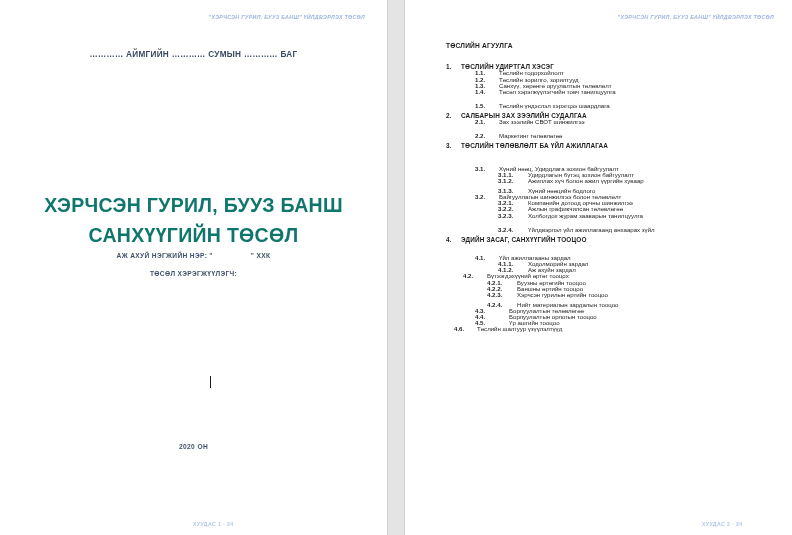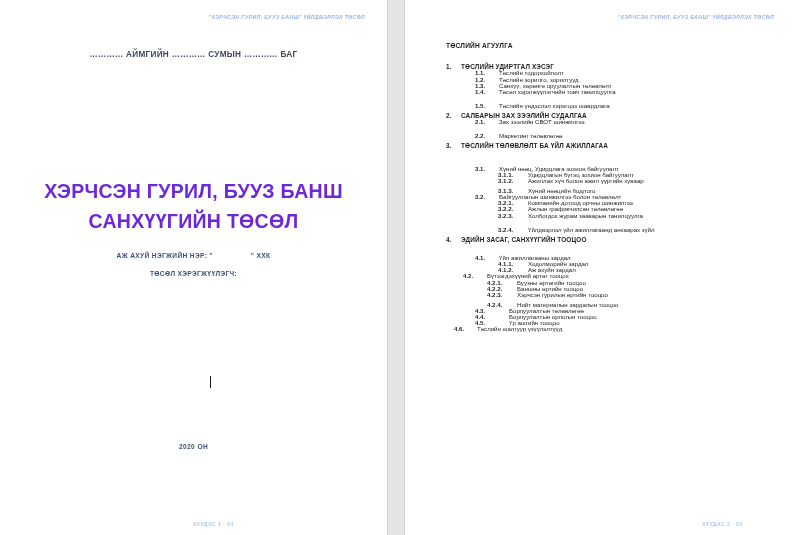--- a/index.html
+++ b/index.html
@@ -74,23 +74,23 @@
 
   .tp-locus {
     top: 50px;
     text-align: center;
     font-size: 8.2px;
     font-weight: bold;
     letter-spacing: 0.3px;
     color: #3a4a63;
   }
   .tp-title {
-    top: 176px;
-    text-align: center;
-    color: #6d28d9;
+    top: 190px;
+    text-align: center;
+    color: #0f766e;
     font-size: 19.5px;
     font-weight: bold;
     letter-spacing: 0.3px;
     line-height: 1.55;
   }
   .tp-title .l1, .tp-title .l2 { display: block; }
 
   .tp-org {
     top: 252px;
     text-align: center;

